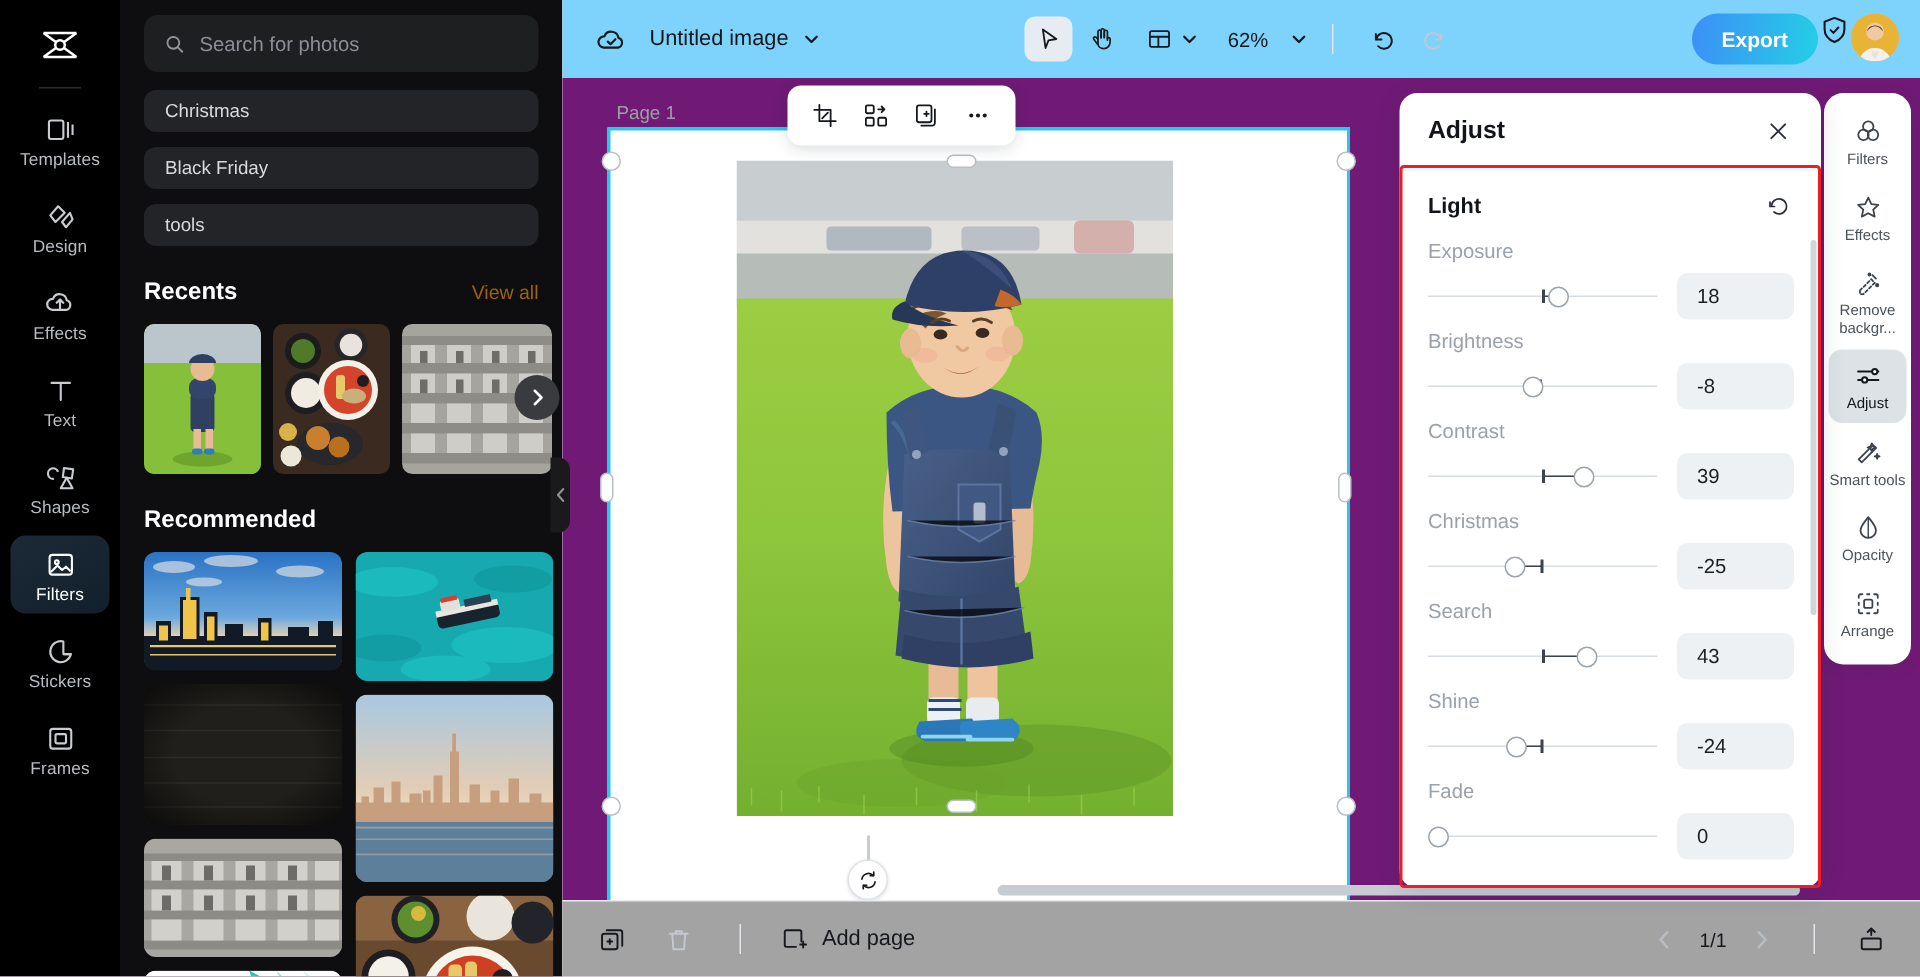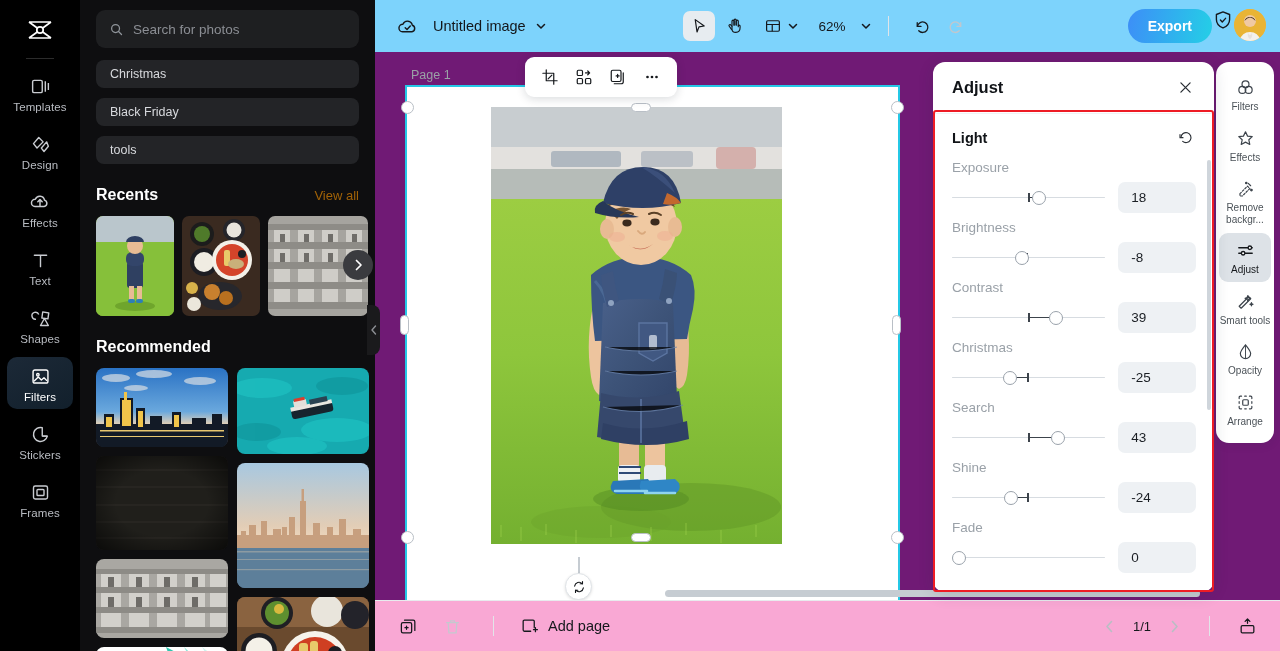--- a/index.html
+++ b/index.html
@@ -137,21 +137,21 @@
   }
   .ft-btn { width: 30px; height: 30px; border-radius: 6px; display:flex;align-items:center;justify-content:center; cursor:pointer; }
 
   .hscroll {
     position: absolute; left: 290px; bottom: 3px; width: 535px; height: 7px;
     background: #c6ccd2; border-radius: 4px; cursor: pointer;
   }
 
   
   .bottombar {
-    height: 51px; flex: none; background: #f9a8d4; border-top: 1px solid #e8ebee;
+    height: 51px; flex: none; background: #a3a3a3; border-top: 1px solid #e8ebee;
     display: flex; align-items: center; padding: 0 18px; gap: 14px;
   }
   .bb-btn { width: 30px; height: 30px; display:flex;align-items:center;justify-content:center; cursor:pointer; border-radius:6px; }
   .addpage { display: flex; align-items: center; gap: 9px; cursor: pointer; }
   .addpage span { font-size: 14.5px; color: #15181c; }
   .bb-right { margin-left: auto; display: flex; align-items: center; gap: 10px; }
   .pager { font-size: 13px; color: #15181c; }
   .pg-arrow { width: 26px; height: 26px; display:flex;align-items:center;justify-content:center; cursor:pointer; }
 
   

